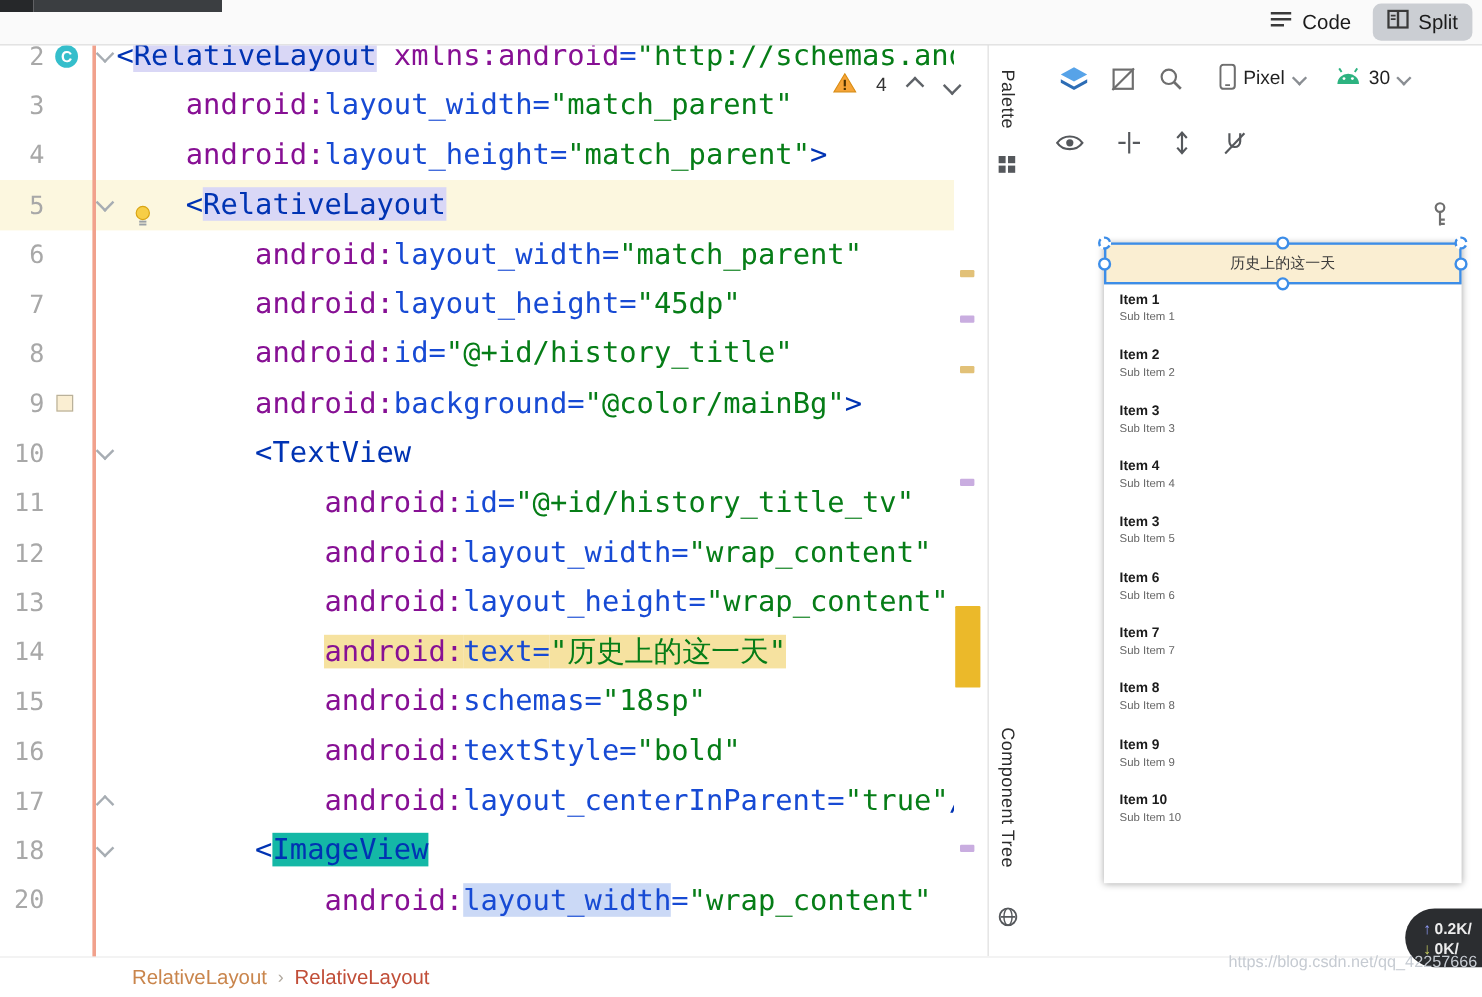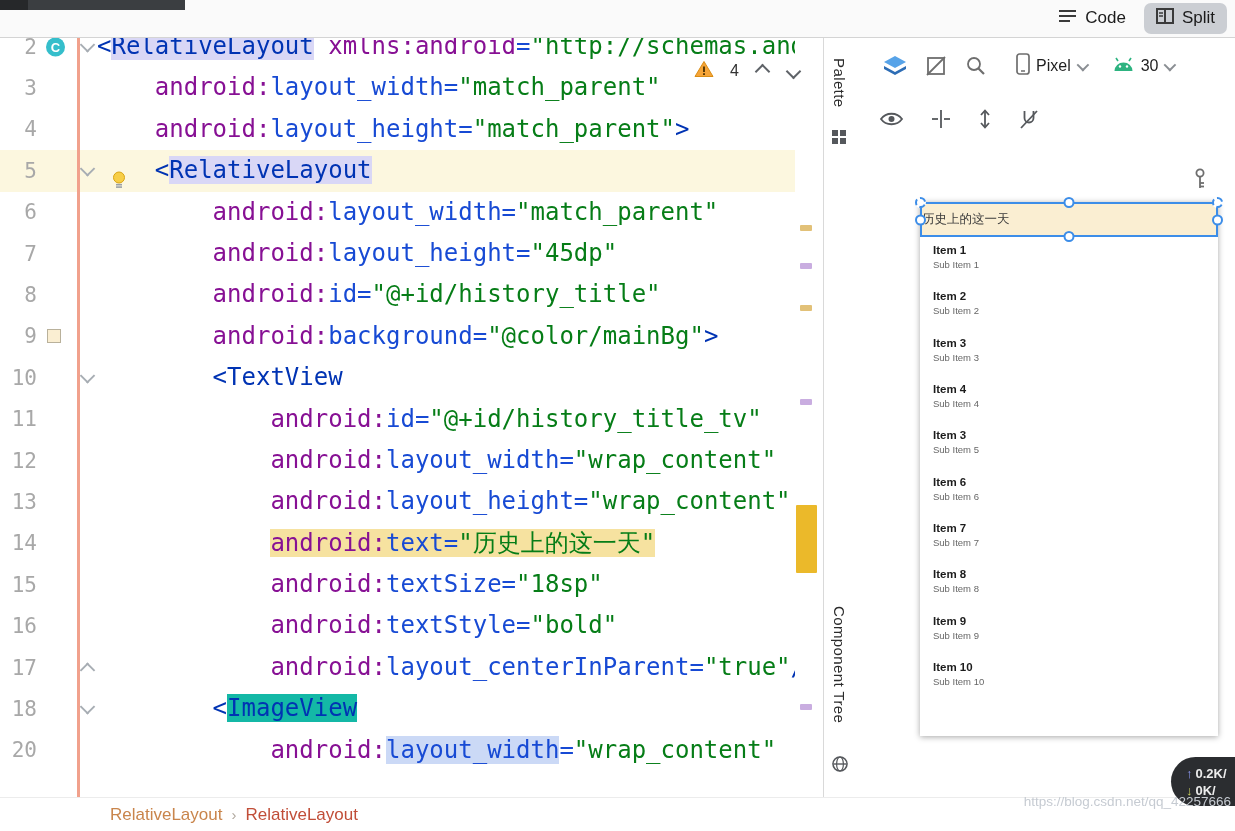--- a/index.html
+++ b/index.html
@@ -6,21 +6,21 @@
   .page{position:relative;width:1235px;height:831px;background:#fff;overflow:hidden;
         font-family:"Liberation Sans",sans-serif;}
 
   
   .topbar{position:absolute;left:0;top:0;width:1235px;height:38px;background:#FAFAFA;
           border-bottom:1px solid #D4D4D4;box-sizing:border-box;}
   .wtab{position:absolute;top:0;height:10px;}
   .wtab1{left:0;width:28px;background:#26282A;}
   .wtab2{left:28px;width:157px;background:#3B3E41;}
   .viewtoggle{position:absolute;right:8px;top:3px;display:flex;gap:6px;align-items:center;}
-  .tb-btn{display:flex;align-items:flex-start;gap:8px;font-size:17px;color:#1B1B1B;
+  .tb-btn{display:flex;align-items:center;gap:8px;font-size:17px;color:#1B1B1B;
           padding:5px 12px;border-radius:7px;cursor:default;}
   .tb-btn.active{background:#CBCED3;}
 
   
   .editor{position:absolute;left:0;top:38px;width:823px;height:759px;background:#fff;}
   .lines{position:absolute;left:0;top:0;width:795px;height:759px;overflow:hidden;}
   .vcsbar{position:absolute;left:77px;top:0;width:3px;height:759px;background:#F1A18C;z-index:2;}
   .code-line{display:flex;height:41.4px;align-items:center;}
   .code-line:first-child{margin-top:-12px;}
   .code-line.current{background:#FCF7DF;}
@@ -84,21 +84,21 @@
   .chip{display:inline-flex;align-items:center;gap:6px;font-size:16px;color:#1F1F1F;justify-content:space-between;}
   .chip.device{margin-left:14px;}
   .chip.api{margin-left:26px;}
   .chev.small{width:7px;height:7px;border-color:#8A8E93;transform:rotate(45deg) translateY(-2px);}
   .canvas{position:absolute;left:0;top:106px;width:379px;height:653px;background:#fff;overflow:hidden;}
   .keyic{position:absolute;right:28px;top:24px;}
 
   .preview{position:absolute;left:64px;top:58px;width:298px;height:534px;background:#fff;
            box-shadow:0 1px 6px rgba(0,0,0,.35);}
   .ptitlebar{position:relative;height:35px;background:#FAEED2;border:2px solid #3C8DE8;
-             box-sizing:border-box;display:flex;align-items:center;justify-content:flex-start;}
+             box-sizing:border-box;display:flex;align-items:center;justify-content:center;}
   .ptitle{font-size:12.5px;color:#3A3A3A;}
   .handle{position:absolute;width:11px;height:11px;border-radius:50%;background:#fff;
           border:2px solid #3C8DE8;box-sizing:border-box;z-index:4;}
   .h-tl{left:-7px;top:-7px;border-style:dashed;}
   .h-tr{right:-7px;top:-7px;border-style:dashed;}
   .h-tc{left:50%;top:-7px;transform:translateX(-50%);}
   .h-ml{left:-7px;top:50%;transform:translateY(-50%);}
   .h-mr{right:-7px;top:50%;transform:translateY(-50%);}
   .h-bc{left:50%;bottom:-7px;transform:translateX(-50%);}
   .plist{height:499px;overflow:hidden;}
@@ -236,21 +236,21 @@
           <span class="codec"><span class="tk-plain">            </span><span class="tk-ns">android:</span><span class="tk-attr">layout_height=</span><span class="tk-val">"wrap_content"</span></span>
         </div>
         <div class="code-line">
           <span class="ln">14</span>
           <span class="gut"></span>
           <span class="codec"><span class="tk-plain">            </span><span class="tk-ns hl-yel">android:</span><span class="tk-attr hl-yel">text=</span><span class="tk-val hl-yel">"历史上的这一天"</span></span>
         </div>
         <div class="code-line">
           <span class="ln">15</span>
           <span class="gut"></span>
-          <span class="codec"><span class="tk-plain">            </span><span class="tk-ns">android:</span><span class="tk-attr">textSize=</span><span class="tk-val">"18sp"</span></span>
+          <span class="codec"><span class="tk-plain">            </span><span class="tk-ns">android:</span><span class="tk-attr">schemas=</span><span class="tk-val">"18sp"</span></span>
         </div>
         <div class="code-line">
           <span class="ln">16</span>
           <span class="gut"></span>
           <span class="codec"><span class="tk-plain">            </span><span class="tk-ns">android:</span><span class="tk-attr">textStyle=</span><span class="tk-val">"bold"</span></span>
         </div>
         <div class="code-line">
           <span class="ln">17</span>
           <span class="gut">
             <span class="fold up"></span>

